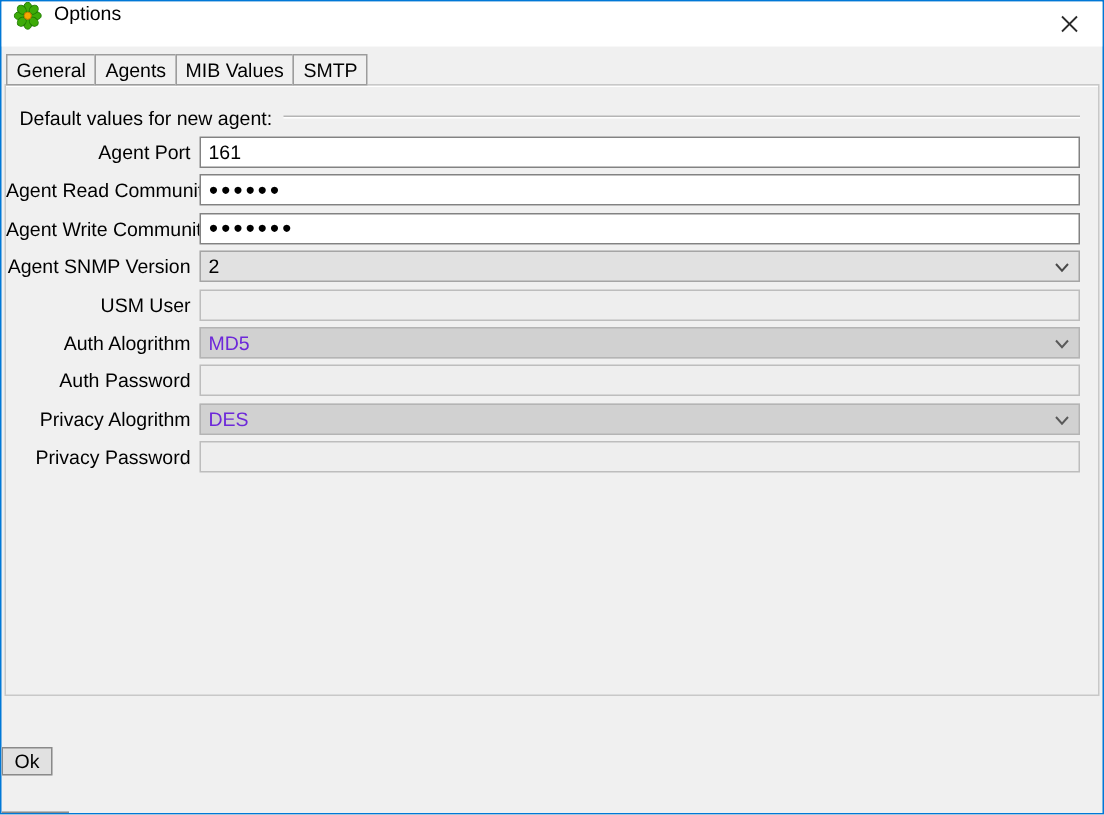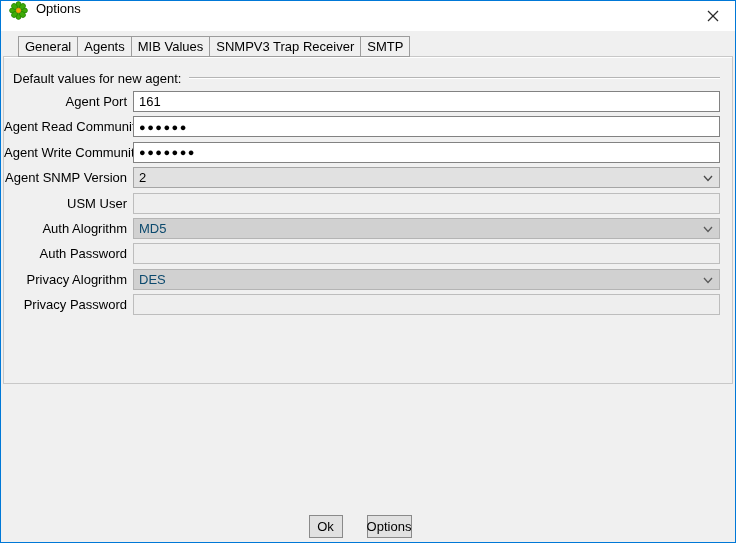--- a/index.html
+++ b/index.html
@@ -16,36 +16,36 @@
     background:#ffffff; display:flex; align-items:flex-start; padding-left:8px;
   }
   .app-icon { width:19px; height:19px; flex:none; }
   .title-text { margin-left:8px; font-size:13px; }
   .close-btn {
     margin-left:auto; width:45px; height:30px;
     display:flex; align-items:center; justify-content:center; cursor:default;
   }
   
   .tabbar {
-    position:absolute; top:32px; left:17px; height:24px;
+    position:absolute; top:32px; left:3px; height:24px;
     display:flex; align-items:flex-end; z-index:3;text-align:right;
   }
   .tab {
     height:21px; display:flex; align-items:center; padding:0 6px;
     background:#f0f0f0; border:1px solid #9c9c9c; margin-left:-1px;
     white-space:nowrap; cursor:default;
   }
   .tab:first-child { margin-left:0; }
   .tab.active {
     height:24px; background:#fcfcfc; border-bottom:1px solid #fcfcfc;
     position:relative; z-index:4;
   }
   
   .pane {
-    position:absolute; top:55px; left:2px; right:2px; height:328px;
+    position:absolute; top:55px; left:2px; right:2px; height:408px;
     border:1px solid #c8c8c8; background:#f0f0f0;
     box-shadow:inset 0 1px 0 #ffffff; z-index:1;
   }
   .group-title {
     display:flex; align-items:center; margin:13px 12px 5px 9px; height:16px;
   }
   .group-line {
     flex:1; margin-left:8px; height:2px;
     border-top:1px solid #b5b5b5; border-bottom:1px solid #ffffff;
   }
@@ -55,27 +55,27 @@
   .input {
     flex:1; height:21px; background:#ffffff; border:1px solid #828282;
     display:flex; align-items:center; padding:0 5px; overflow:hidden;
   }
   .combo {
     flex:1; height:21px; background:#e1e1e1; border:1px solid #a5a5a5;
     display:flex; align-items:center; padding:0 5px; position:relative;
   }
   .chev { position:absolute; right:6px; top:7px; line-height:0; }
   .row.disabled .input { background:#eeeeee; border-color:#bdbdbd; }
-  .row.disabled .combo { background:#d1d1d1; border-color:#b4b4b4; color:#0c4a6e; }
+  .row.disabled .combo { background:#d1d1d1; border-color:#b4b4b4; color:#6d28d9; }
   .pw { font-size:11px; letter-spacing:1.5px; font-weight:bold; }
   
   .buttonbar {
     position:absolute; left:0; right:0; top:506px; height:35px;
     display:flex; align-items:flex-start; justify-content:center;
-    gap:24px; padding-top:8px; padding-right:16px;
+    gap:24px; padding-top:8px; padding-right:16px;flex-direction:column;
   }
   .btn {
     height:23px; background:#e1e1e1; border:1px solid #8a8a8a;
     font-family:"Liberation Sans", sans-serif; font-size:13px;
     display:flex; align-items:center; justify-content:center; cursor:default;
   }
   .btn.ok { width:34px; }
   .btn.cancel { width:45px; }
 </style>
 </head>
@@ -110,23 +110,20 @@
     <div class="tab">
         <span>General</span>
       </div>
     <div class="tab">
         <span>Agents</span>
       </div>
     <div class="tab">
         <span>MIB Values</span>
       </div>
     <div class="tab">
-        <span>SNMPV3 Trap Receiver</span>
-      </div>
-    <div class="tab">
         <span>SMTP</span>
       </div>
   </div>
 
   <div class="pane">
 
     <div class="group-title">
       <span>Default values for new agent:</span>
       <div class="group-line"></div>
     </div>

